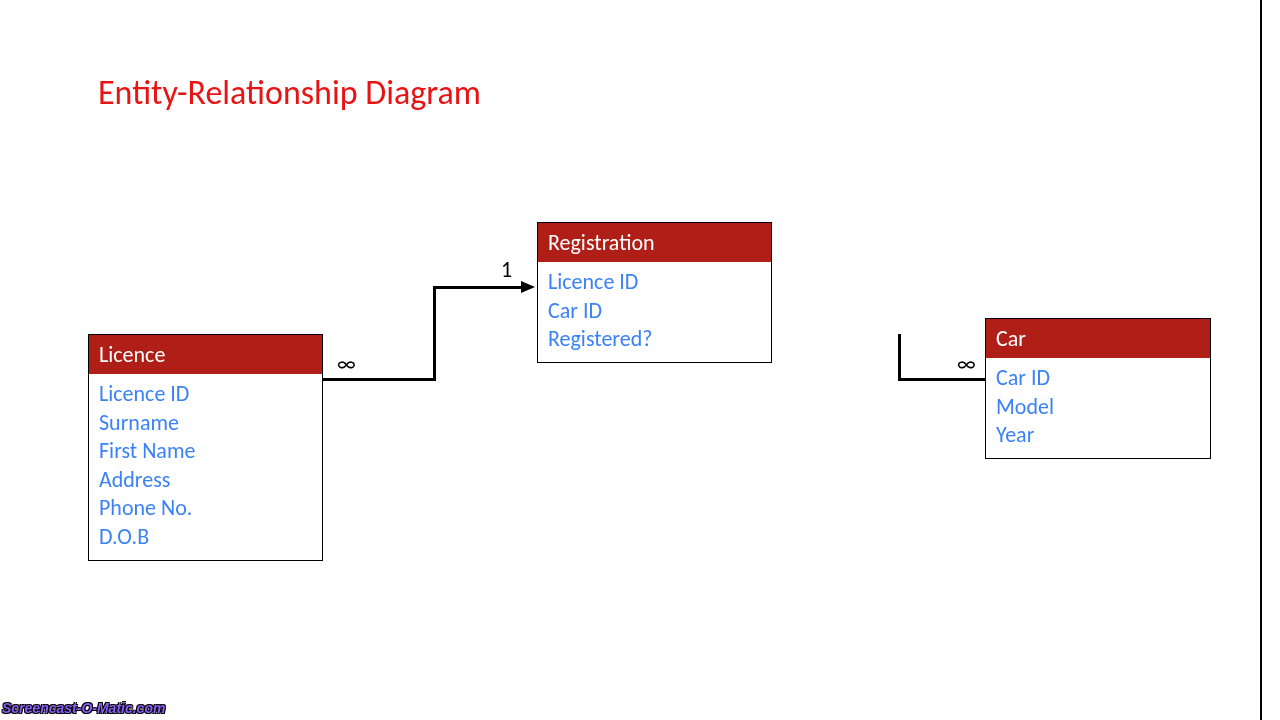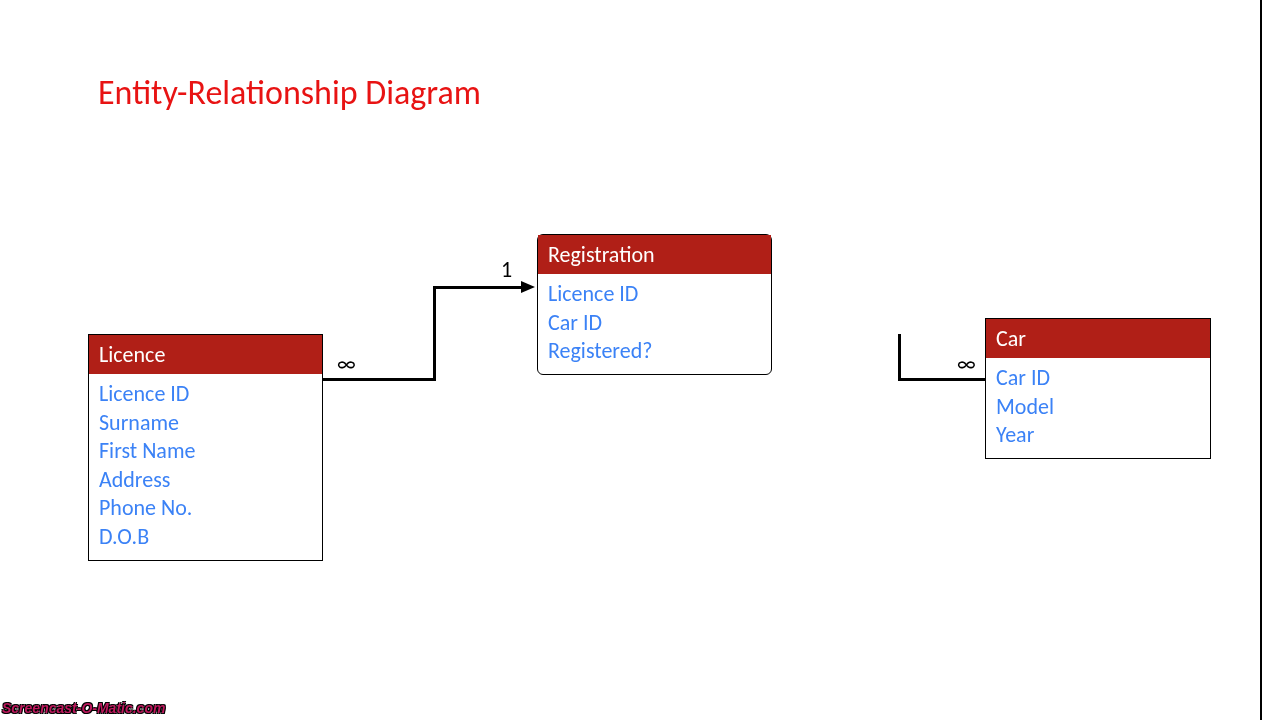--- a/index.html
+++ b/index.html
@@ -57,21 +57,21 @@
       border-left: 14px solid #000;
     }
     .watermark {
       position: absolute;
       left: 2px;
       bottom: 4px;
       font-family: Arial, sans-serif;
       font-size: 14px;
       font-weight: bold;
       font-style: italic;
-      color: #be185d;
+      color: #8b5cf6;
       text-shadow: -1px -1px 0 #000, 1px -1px 0 #000, -1px 1px 0 #000, 1px 1px 0 #000;
     }
     .right-border {
       position: absolute;
       right: 18px;
       top: 0;
       width: 2px;
       height: 720px;
       background: #000;
     }
@@ -88,21 +88,21 @@
   <div class="entity-body">
     <div class="entity-attr">Licence ID</div>
     <div class="entity-attr">Surname</div>
     <div class="entity-attr">First Name</div>
     <div class="entity-attr">Address</div>
     <div class="entity-attr">Phone No.</div>
     <div class="entity-attr">D.O.B</div>
   </div>
 </div>
 
-<div class="entity" style="left:537px; top:234px; width:235px;border-radius:6px;">
+<div class="entity" style="left:537px; top:222px; width:235px;">
   <div class="entity-header">Registration</div>
   <div class="entity-body">
     <div class="entity-attr">Licence ID</div>
     <div class="entity-attr">Car ID</div>
     <div class="entity-attr">Registered?</div>
   </div>
 </div>
 
 <div class="entity" style="left:985px; top:318px; width:226px;">
   <div class="entity-header">Car</div>

